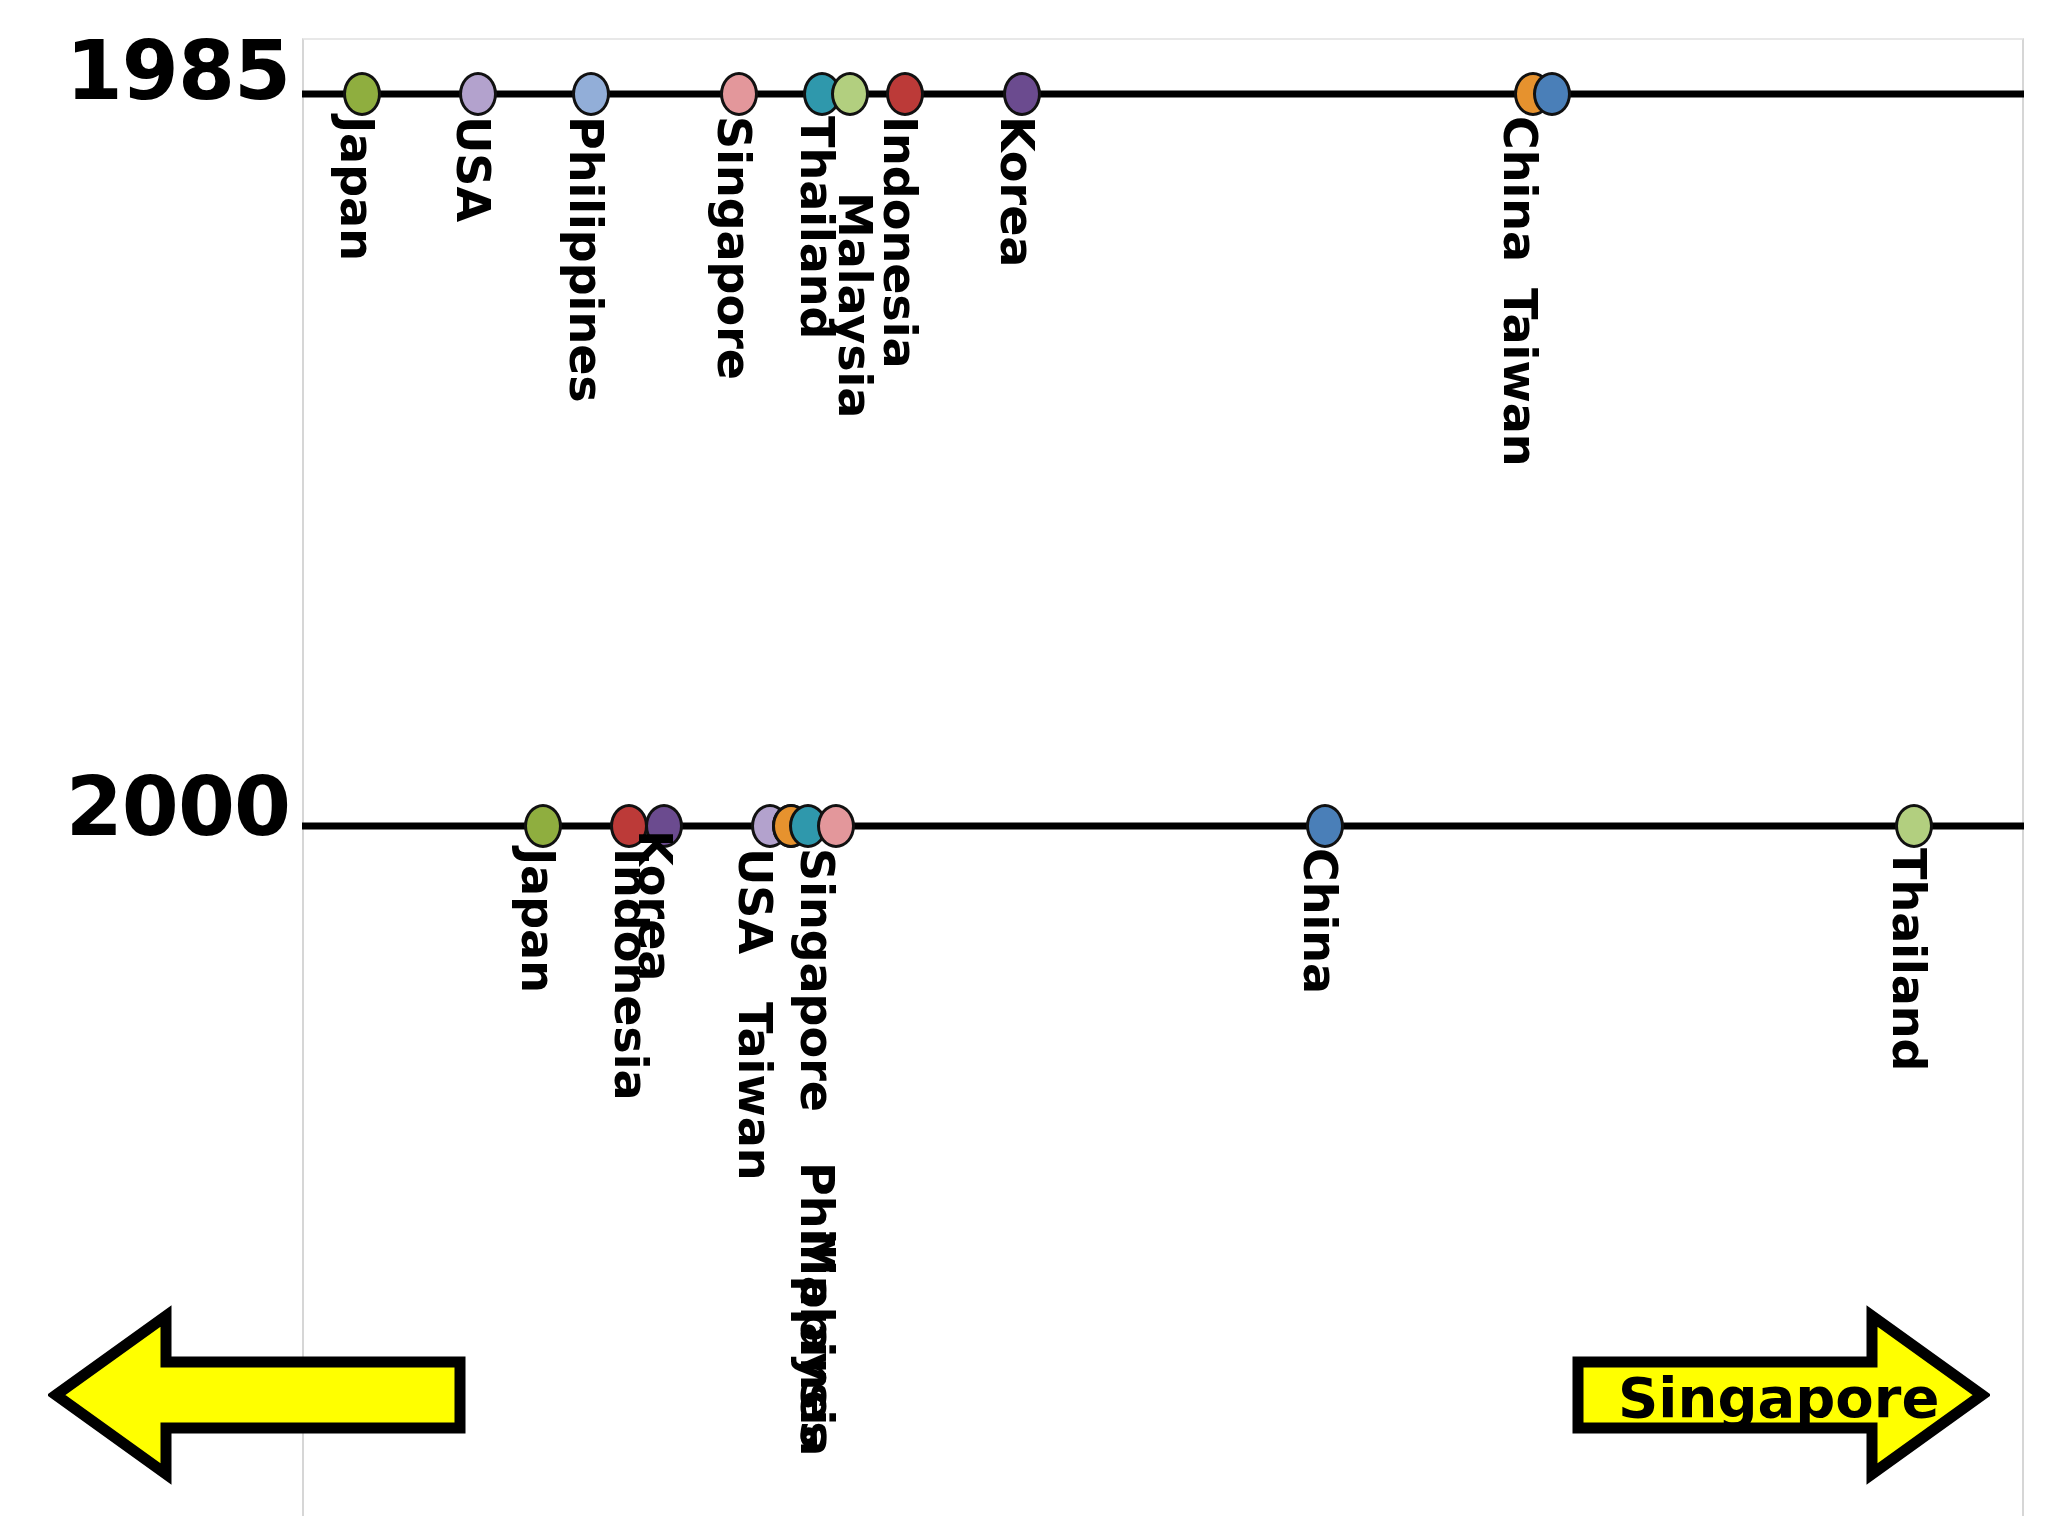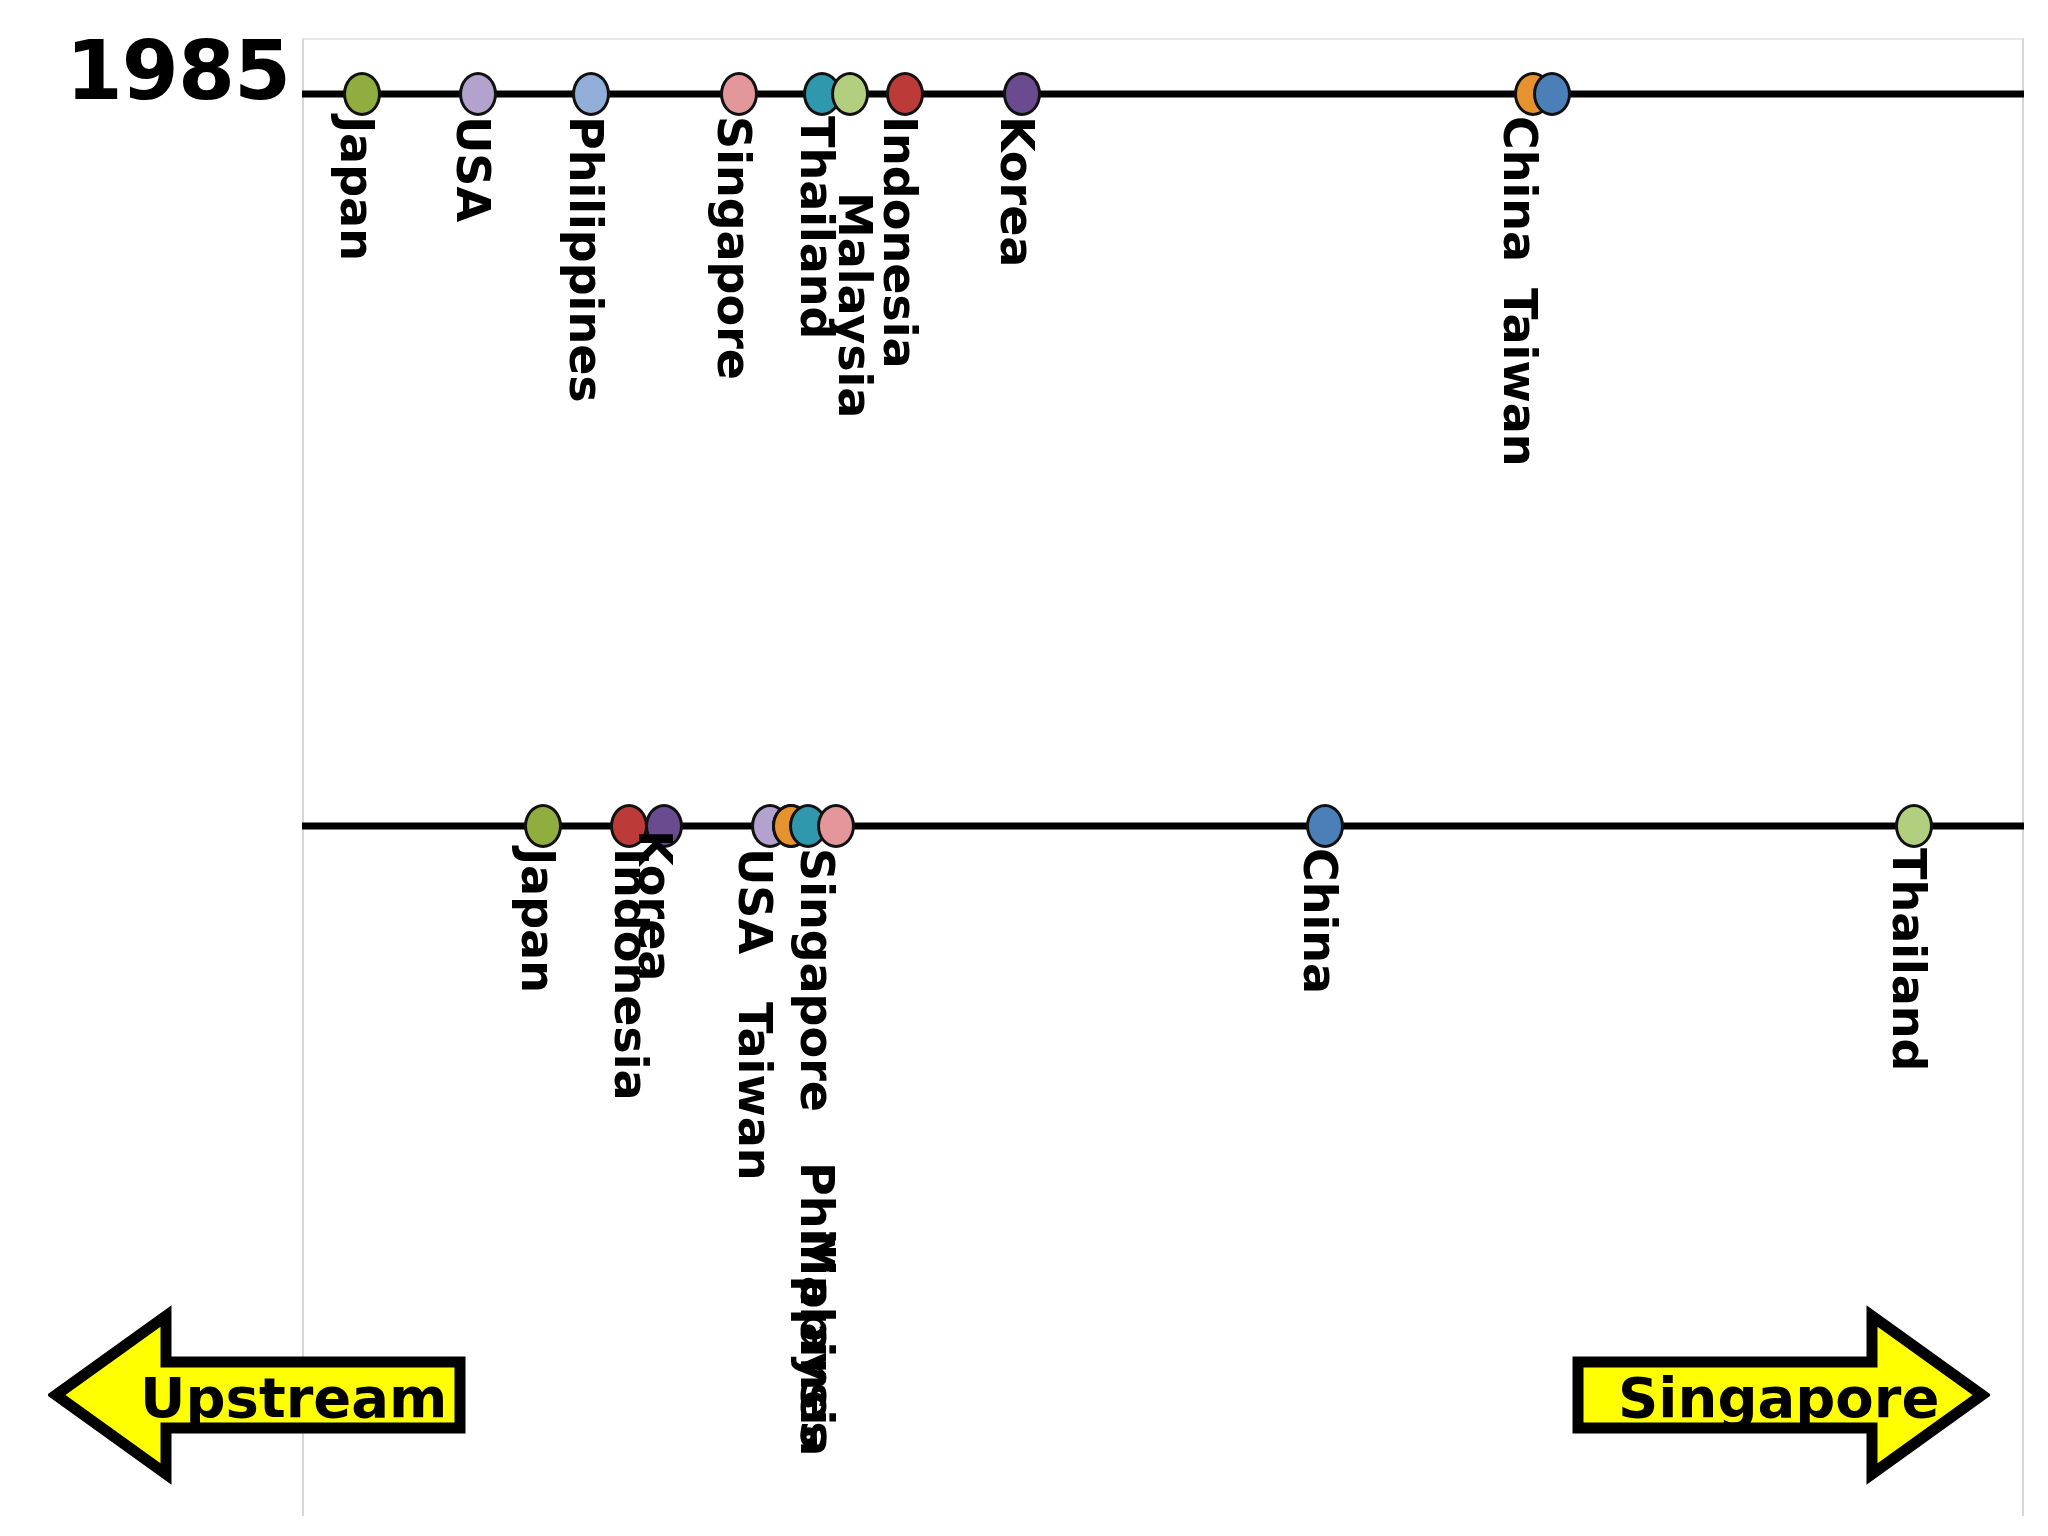--- a/index.html
+++ b/index.html
@@ -100,20 +100,21 @@
   #downstream-text{ left:48px; }
 </style>
 </head>
 <body>
 
 <div id="stage">
 
   <div class="plot-frame"></div>
 
   <div class="year-label" id="year-1985">1985</div>
+  <div class="year-label" id="year-2000">2000</div>
 
   <div class="timeline-row" id="row-1985">
     <div class="timeline-rule"></div>
     <div id="markers-1985">
         <div class="marker" style="left: 3.5%; background: rgb(143, 174, 63);"></div>
         <div class="marker" style="left: 10.2%; background: rgb(179, 162, 205);"></div>
         <div class="marker" style="left: 16.8%; background: rgb(146, 174, 216);"></div>
         <div class="marker" style="left: 25.4%; background: rgb(227, 151, 155);"></div>
         <div class="marker" style="left: 30.2%; background: rgb(47, 152, 172);"></div>
         <div class="marker" style="left: 31.8%; background: rgb(178, 207, 127);"></div>
@@ -161,21 +162,20 @@
       <div class="clabel" style="left: 840.044px; top: 1162px;">Philippines</div>
       <div class="clabel" style="left: 840.044px; top: 1230px;">Malaysia</div>
       <div class="clabel" style="left: 1342.87px; top: 848px;">China</div>
       <div class="clabel" style="left: 1931.79px; top: 848px;">Thailand</div>
     </div>
 
   <div class="arrow-wrap" id="upstream-arrow">
     <svg width="420" height="190" viewBox="0 0 420 190">
       <polygon points="8,95 118,16 118,62 412,62 412,128 118,128 118,174" fill="#ffff00" stroke="#000000" stroke-width="11" stroke-linejoin="miter"></polygon>
     </svg>
-    <div class="arrow-text" id="upstream-text">Upstream</div>
   </div>
 
   <div class="arrow-wrap" id="downstream-arrow">
     <svg width="420" height="190" viewBox="0 0 420 190">
       <polygon points="412,95 302,16 302,62 8,62 8,128 302,128 302,174" fill="#ffff00" stroke="#000000" stroke-width="11" stroke-linejoin="miter"></polygon>
     </svg>
     <div class="arrow-text" id="downstream-text">Singapore</div>
   </div>
 
 </div>

